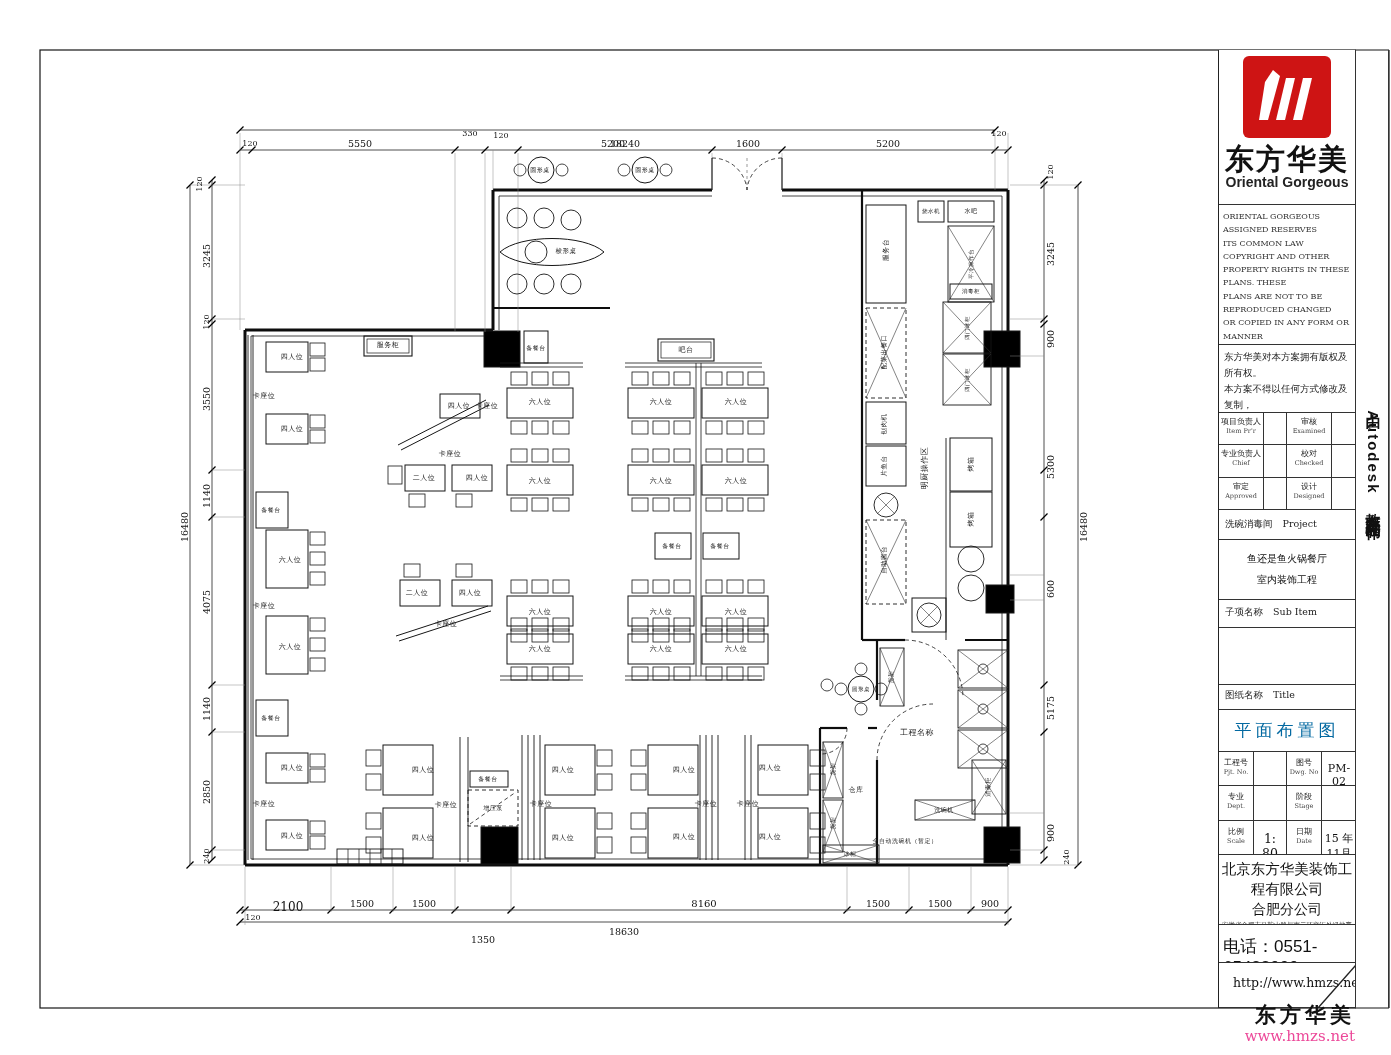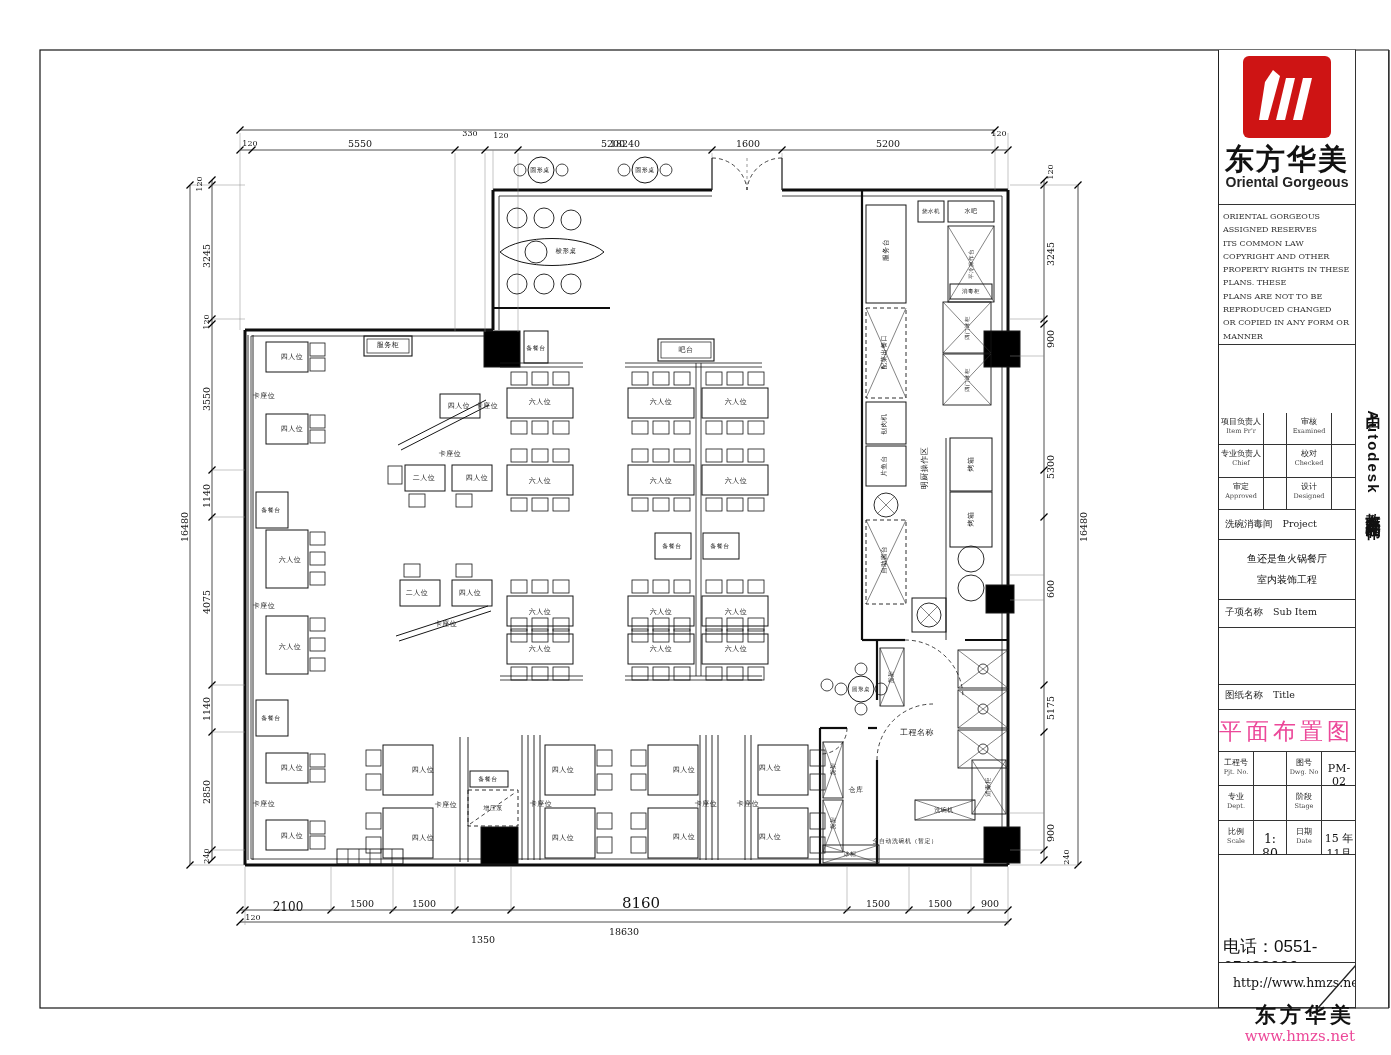--- a/index.html
+++ b/index.html
@@ -23,21 +23,21 @@
 .apprv .cell:nth-last-child(-n+4){border-bottom:none}
 .cn{display:block;font-size:8px;line-height:11px;color:#222}
 .en{display:block;font-size:6.5px;line-height:9px;color:#444;font-family:"DejaVu Serif","Liberation Serif",serif}
 .rowlab{font-size:9.5px;padding:8px 6px;color:#222}
 .rowlab .elab{font-family:"DejaVu Serif","Liberation Serif",serif;margin-left:10px;font-size:9.5px}
 .projlab{top:460px;height:30px}
 .projname{top:490px;height:60px;text-align:center;font-size:10px;line-height:21px;padding-top:8px;color:#111}
 .subitem{top:550px;height:28px;padding-top:6px}
 .emptybox{top:578px;height:57px}
 .titlelab{top:635px;height:25px;padding-top:4px}
-.dtitle{top:660px;height:42px;font-size:23px;letter-spacing:4px;line-height:42px;color:#ec4899}
+.dtitle{top:660px;height:42px;text-align:center;font-size:17px;letter-spacing:4px;line-height:42px;color:#0369a1}
 .fields{top:702px;height:103px;display:grid;grid-template-columns:35px 33px 35px 34px;grid-auto-rows:34.3px}
 .fields .cell{border-right:1px solid #333;border-bottom:1px solid #333;text-align:center;padding-top:5px}
 .fields .cell:nth-child(4n){border-right:none}
 .fields .cell:nth-last-child(-n+4){border-bottom:none}
 .fields .val{font-size:11px;padding-top:10px;font-family:"DejaVu Serif","Liberation Serif",serif;color:#111}
 .fields .val.big{font-size:12.5px}
 .company{top:805px;height:70px;text-align:center;padding-top:4px}
 .co-name{font-size:14.5px;line-height:20px;color:#111}
 .co-branch{font-size:14px;line-height:20px;color:#111}
 .co-addr{font-size:6.5px;color:#333;margin-top:2px}
@@ -557,21 +557,21 @@
       <span class="dim" style="left: 1050px; top: 339px; font-size: 9.5px; transform: translate(-50%, -50%) rotate(-90deg);">900</span>
       <span class="dim" style="left: 1050px; top: 467px; font-size: 9.5px; transform: translate(-50%, -50%) rotate(-90deg);">5300</span>
       <span class="dim" style="left: 1050px; top: 589px; font-size: 9.5px; transform: translate(-50%, -50%) rotate(-90deg);">600</span>
       <span class="dim" style="left: 1050px; top: 708px; font-size: 9.5px; transform: translate(-50%, -50%) rotate(-90deg);">5175</span>
       <span class="dim" style="left: 1050px; top: 833px; font-size: 9.5px; transform: translate(-50%, -50%) rotate(-90deg);">900</span>
       <span class="dim" style="left: 1066px; top: 857px; font-size: 8px; transform: translate(-50%, -50%) rotate(-90deg);">240</span>
       <span class="dim" style="left: 288px; top: 907px; font-size: 12px;">2100</span>
       <span class="dim" style="left: 362px; top: 903px; font-size: 9.5px;">1500</span>
       <span class="dim" style="left: 424px; top: 903px; font-size: 9.5px;">1500</span>
       <span class="dim" style="left: 483px; top: 903px; font-size: 9.5px; margin-top: 36px;">1350</span>
-      <span class="dim" style="left: 641px; top: 903px; font-size: 15px;">8160</span>
+      <span class="dim" style="left: 704px; top: 903px; font-size: 10px;">8160</span>
       <span class="dim" style="left: 878px; top: 903px; font-size: 9.5px;">1500</span>
       <span class="dim" style="left: 940px; top: 903px; font-size: 9.5px;">1500</span>
       <span class="dim" style="left: 990px; top: 903px; font-size: 9.5px;">900</span>
       <span class="dim" style="left: 253px; top: 917px; font-size: 8px;">120</span>
       <span class="dim" style="left: 624px; top: 931px; font-size: 9.5px;">18630</span>
     </div>
 
   <aside class="tb">
     <div class="sec logo">
       <svg class="logo-mark" viewBox="0 0 88 82">
@@ -584,20 +584,24 @@
       <div class="logo-en">Oriental Gorgeous</div>
     </div>
     <div class="sec cpy-en" id="cpy-en">
         <div>ORIENTAL GORGEOUS ASSIGNED RESERVES</div>
         <div>ITS COMMON LAW COPYRIGHT AND OTHER</div>
         <div>PROPERTY RIGHTS IN THESE PLANS. THESE</div>
         <div>PLANS ARE NOT TO BE REPRODUCED CHANGED</div>
         <div>OR COPIED IN ANY FORM OR MANNER</div>
         <div>WHATSOEVER. NOR ARE THEY TO BE ASSIGNED</div>
       </div>
+    <div class="sec cpy-cn" id="cpy-cn">
+        <div>东方华美对本方案拥有版权及所有权。</div>
+        <div>本方案不得以任何方式修改及复制，</div>
+      </div>
 
     <div class="sec apprv">
       <div class="cell">
           <span class="cn">项目负责人</span>
           <span class="en">Item Pr'r</span>
         </div>
       <div class="cell"></div>
       <div class="cell">
           <span class="cn">审核</span>
           <span class="en">Examined</span>
@@ -667,20 +671,25 @@
           <span class="en">Scale</span>
         </div>
       <div class="cell val big">1: 80</div>
       <div class="cell">
           <span class="cn">日期</span>
           <span class="en">Date</span>
         </div>
       <div class="cell val">15 年11月</div>
     </div>
 
+    <div class="sec company">
+      <div class="co-name">北京东方华美装饰工程有限公司</div>
+      <div class="co-branch">合肥分公司</div>
+      <div class="co-addr">安徽省合肥市马鞍山路与南二环交汇处绿地赢海大厦8F 9楼</div>
+    </div>
     <div class="sec phone">电话：0551-65428999</div>
     <div class="sec web">http://www.hmzs.net</div>
     <svg style="position:absolute;left:77px;top:908px" width="60" height="50">
       <line x1="22" y1="50" x2="60" y2="7" stroke="#222" stroke-width="1.4"></line>
     </svg>
   </aside>
 
   <div class="strip">
     <span>由 Autodesk 教育版产品制作</span>
   </div>

